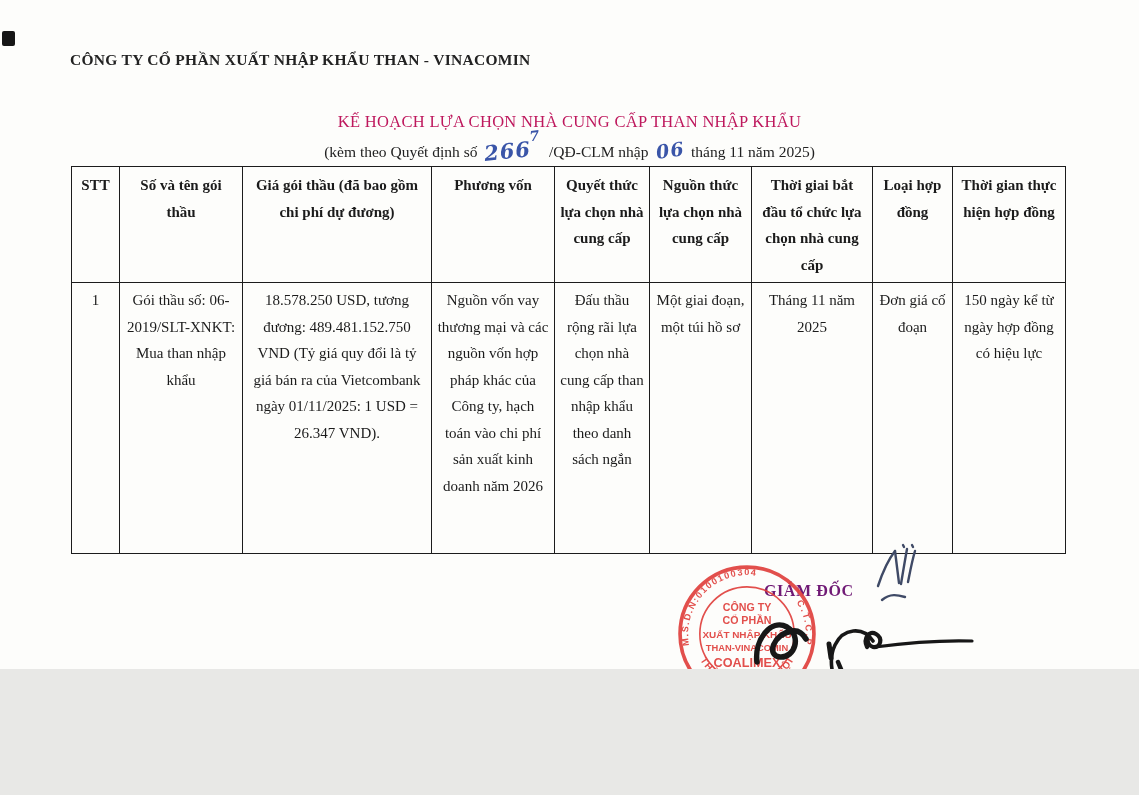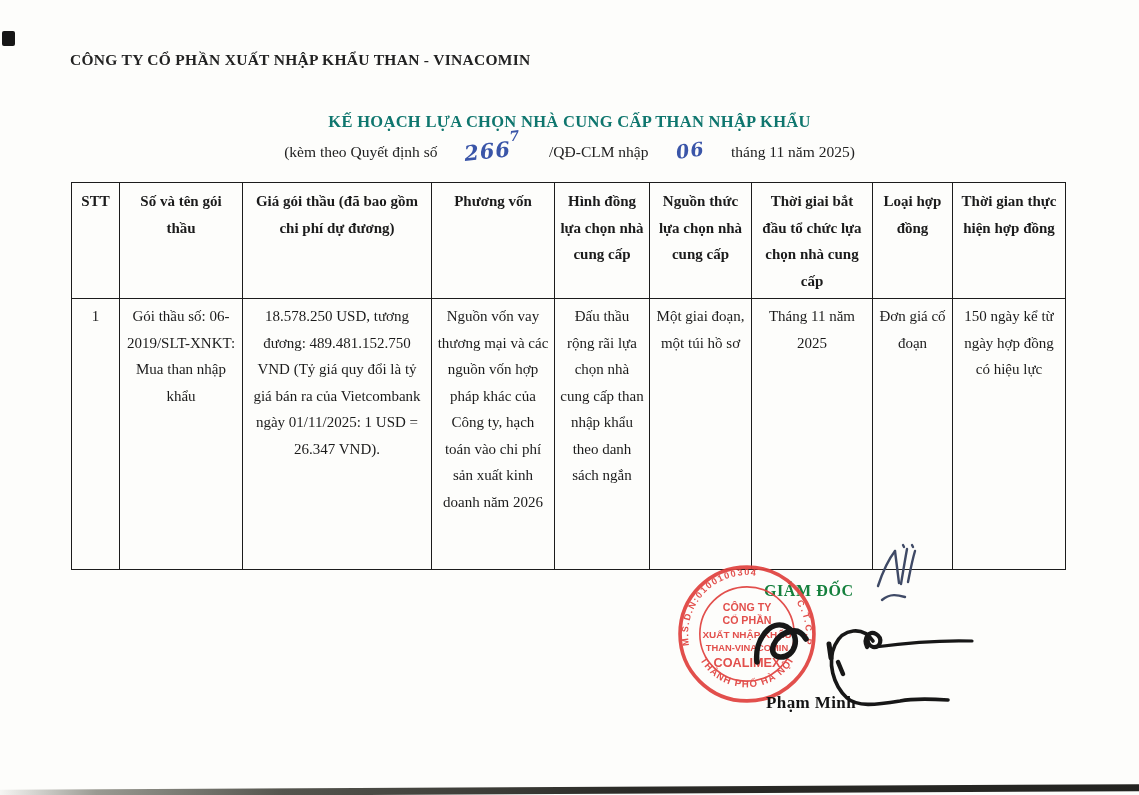--- a/index.html
+++ b/index.html
@@ -1,57 +1,57 @@
 <!DOCTYPE html>
 <html><head>
 <meta charset="utf-8">
 <style>
   * { margin:0; padding:0; box-sizing:border-box; }
   html,body { width:1139px; height:795px; overflow:hidden; }
   body { font-family:"Liberation Serif", serif; background:#e8e8e6; }
   .page {
-    position:relative; width:1139px; height:795px;
+    position:relative; width:1139px; height:669px;
     background:#fdfdfb; color:#1b1b1b; overflow:hidden;
   }
   .company-name {
     position:absolute; left:70px; top:51px;
     font-size:15.5px; font-weight:bold; letter-spacing:.3px; color:#222;
   }
   .title-wrap { position:absolute; left:0; top:112px; width:1139px; text-align:center; }
-  .doc-title { font-size:16.5px; font-weight:bold; letter-spacing:.3px; color:#0f766e; }
+  .doc-title { font-size:16.5px; font-weight:normal; letter-spacing:.3px; color:#be185d; }
   .subtitle {
     position:absolute; left:0; top:136px; width:1139px;
-    display:flex; justify-content:center; align-items:baseline; gap:27px;
+    display:flex; justify-content:center; align-items:baseline; gap:7px;
     font-size:15.5px; color:#222;
   }
   .hand {
     font-family:"DejaVu Serif", serif; font-style:italic;
     color:#3a55a8; font-weight:bold;
   }
   .hand-number { font-size:21px; transform:rotate(-6deg); display:inline-block; position:relative; top:1px; letter-spacing:1px;}
   .hand-number sup { font-size:14px; position:relative; top:-7px; }
   .hand-day { font-size:19px; transform:rotate(-8deg); display:inline-block; letter-spacing:1px;}
 
   table.main {
-    position:absolute; left:71px; top:182px; width:994px;
+    position:absolute; left:71px; top:166px; width:994px;
     border-collapse:collapse; table-layout:fixed;
   }
   table.main th, table.main td {
     border:1.8px solid #1c1c1c; vertical-align:top;
     font-size:15px; line-height:26.5px; padding:4px 5px;
     overflow:hidden;
   }
   table.main th { font-weight:bold; text-align:center; height:108px; padding-top:5px; }
   table.main td { height:271px; text-align:center; }
   td.cell-left { text-align:left; padding-left:8px; }
   td.cell-price { text-align:left; padding-left:7px; padding-right:2px; }
 
   .sig-title {
     position:absolute; left:764px; top:582px;
-    font-size:16px; font-weight:bold; letter-spacing:.6px; color:#15803d;
+    font-size:16px; font-weight:bold; letter-spacing:.6px; color:#701a75;
   }
   .sig-name {
     position:absolute; left:766px; top:693px;
     font-size:17px; font-weight:bold; letter-spacing:.4px; color:#141414;
   }
   .stamp-svg { position:absolute; left:676px; top:563px; width:142px; height:142px; opacity:.92; }
   .stamp-svg text { font-family:"Liberation Sans", sans-serif; font-weight:bold; }
   .sig-svg { position:absolute; left:735px; top:580px; width:250px; height:145px; }
   .initials-svg { position:absolute; left:868px; top:542px; width:62px; height:70px; }
 
@@ -97,21 +97,21 @@
       <col style="width:121px">
         <col style="width:80px">
         <col style="width:113px">
     </colgroup>
     <thead>
       <tr>
         <th>STT</th>
         <th>Số và tên gói thầu</th>
         <th>Giá gói thầu (đã bao gồm chi phí dự đương)</th>
         <th>Phương vốn</th>
-        <th>Hình đồng lựa chọn nhà cung cấp</th>
+        <th>Quyết thức lựa chọn nhà cung cấp</th>
         <th>Nguồn thức lựa chọn nhà cung cấp</th>
         <th>Thời giai bắt đầu tổ chức lựa chọn nhà cung cấp</th>
         <th>Loại hợp đồng</th>
         <th>Thời gian thực hiện hợp đồng</th>
       </tr>
     </thead>
     <tbody>
       <tr>
         <td>1</td>
         <td class="cell-left">Gói thầu số: 06-2019/SLT-XNKT: Mua than nhập khẩu</td>

